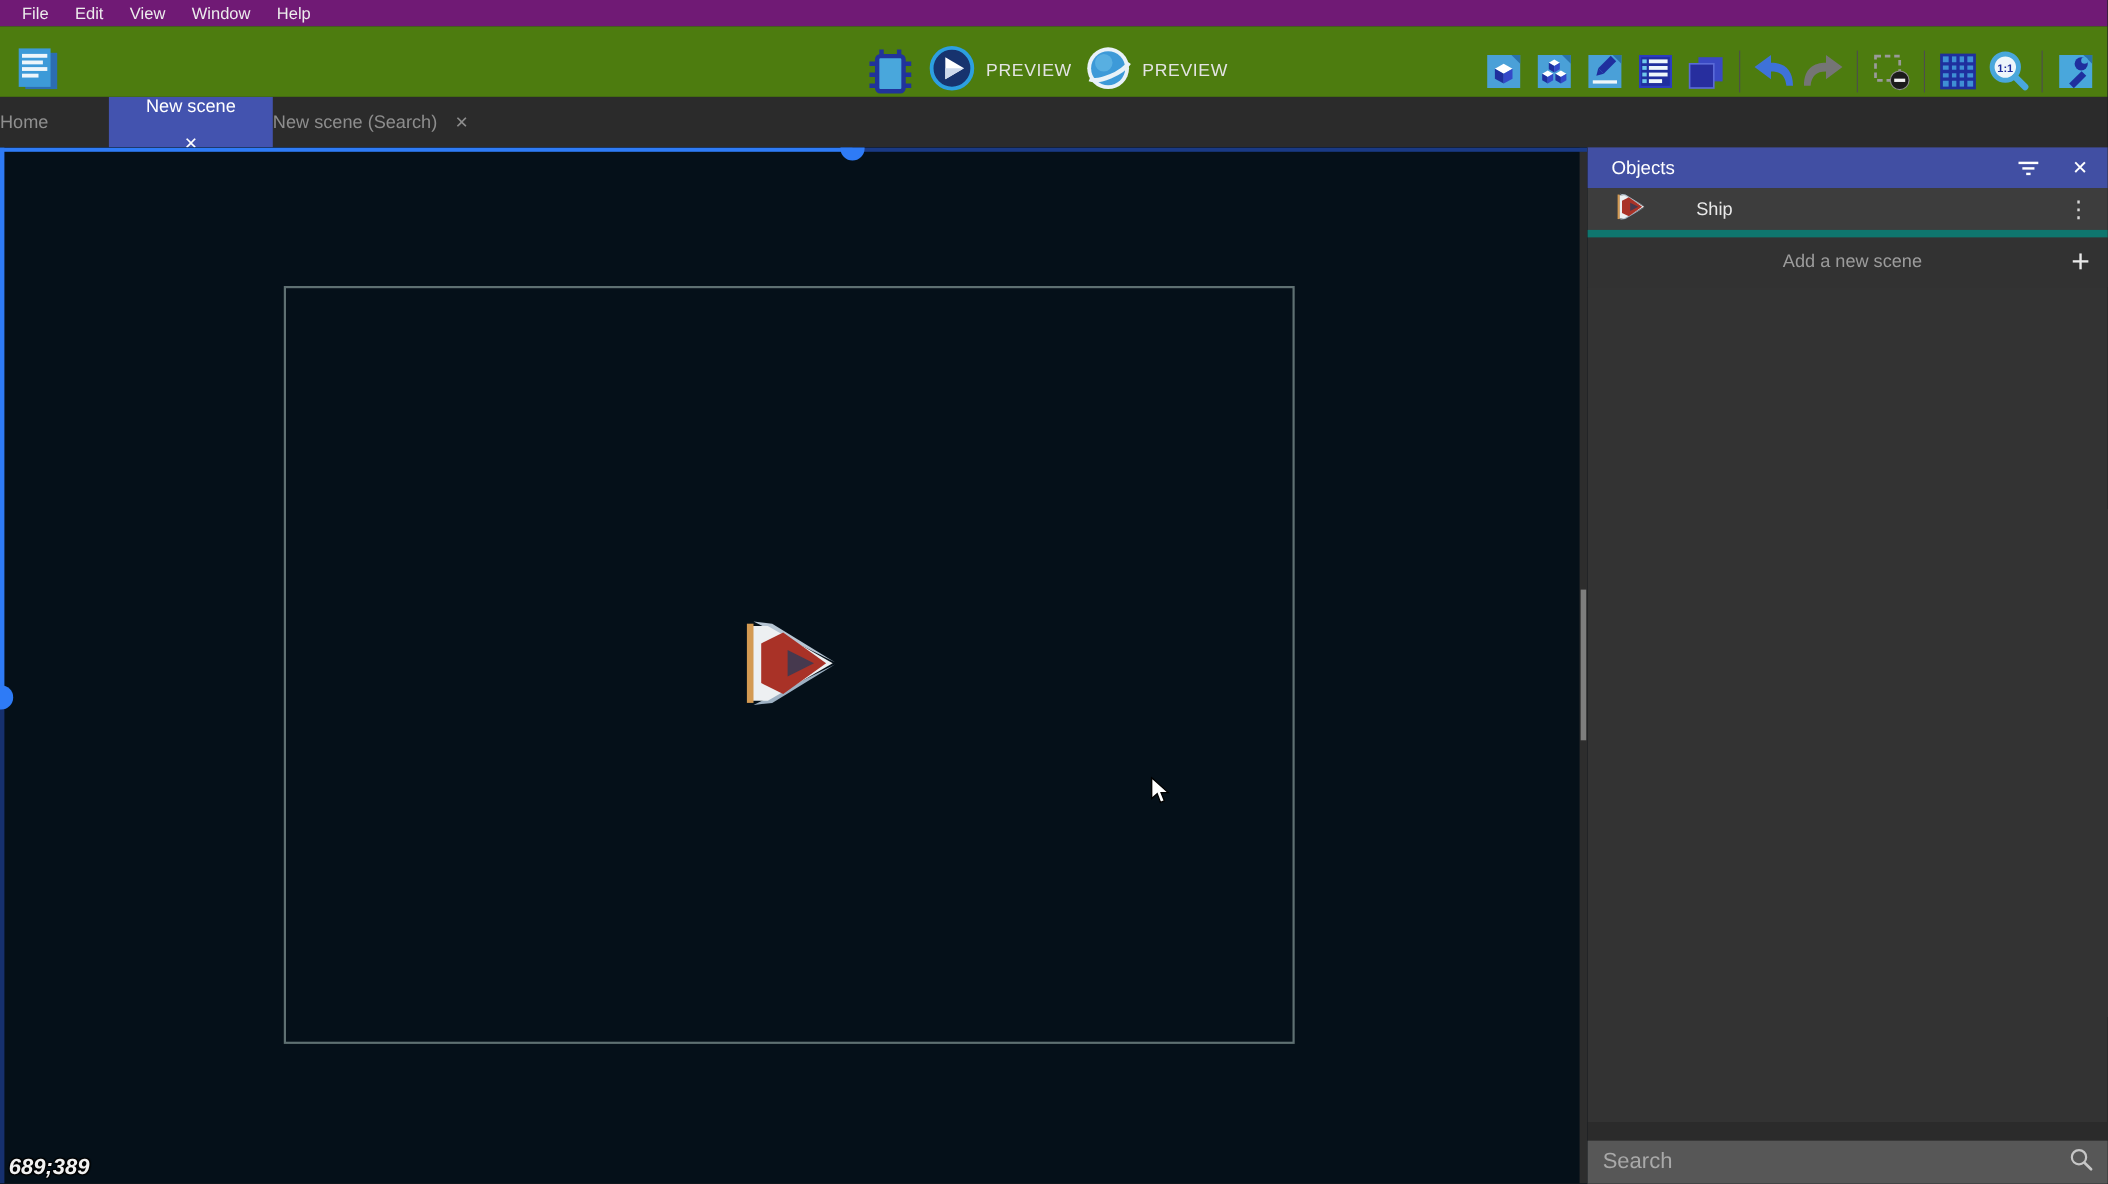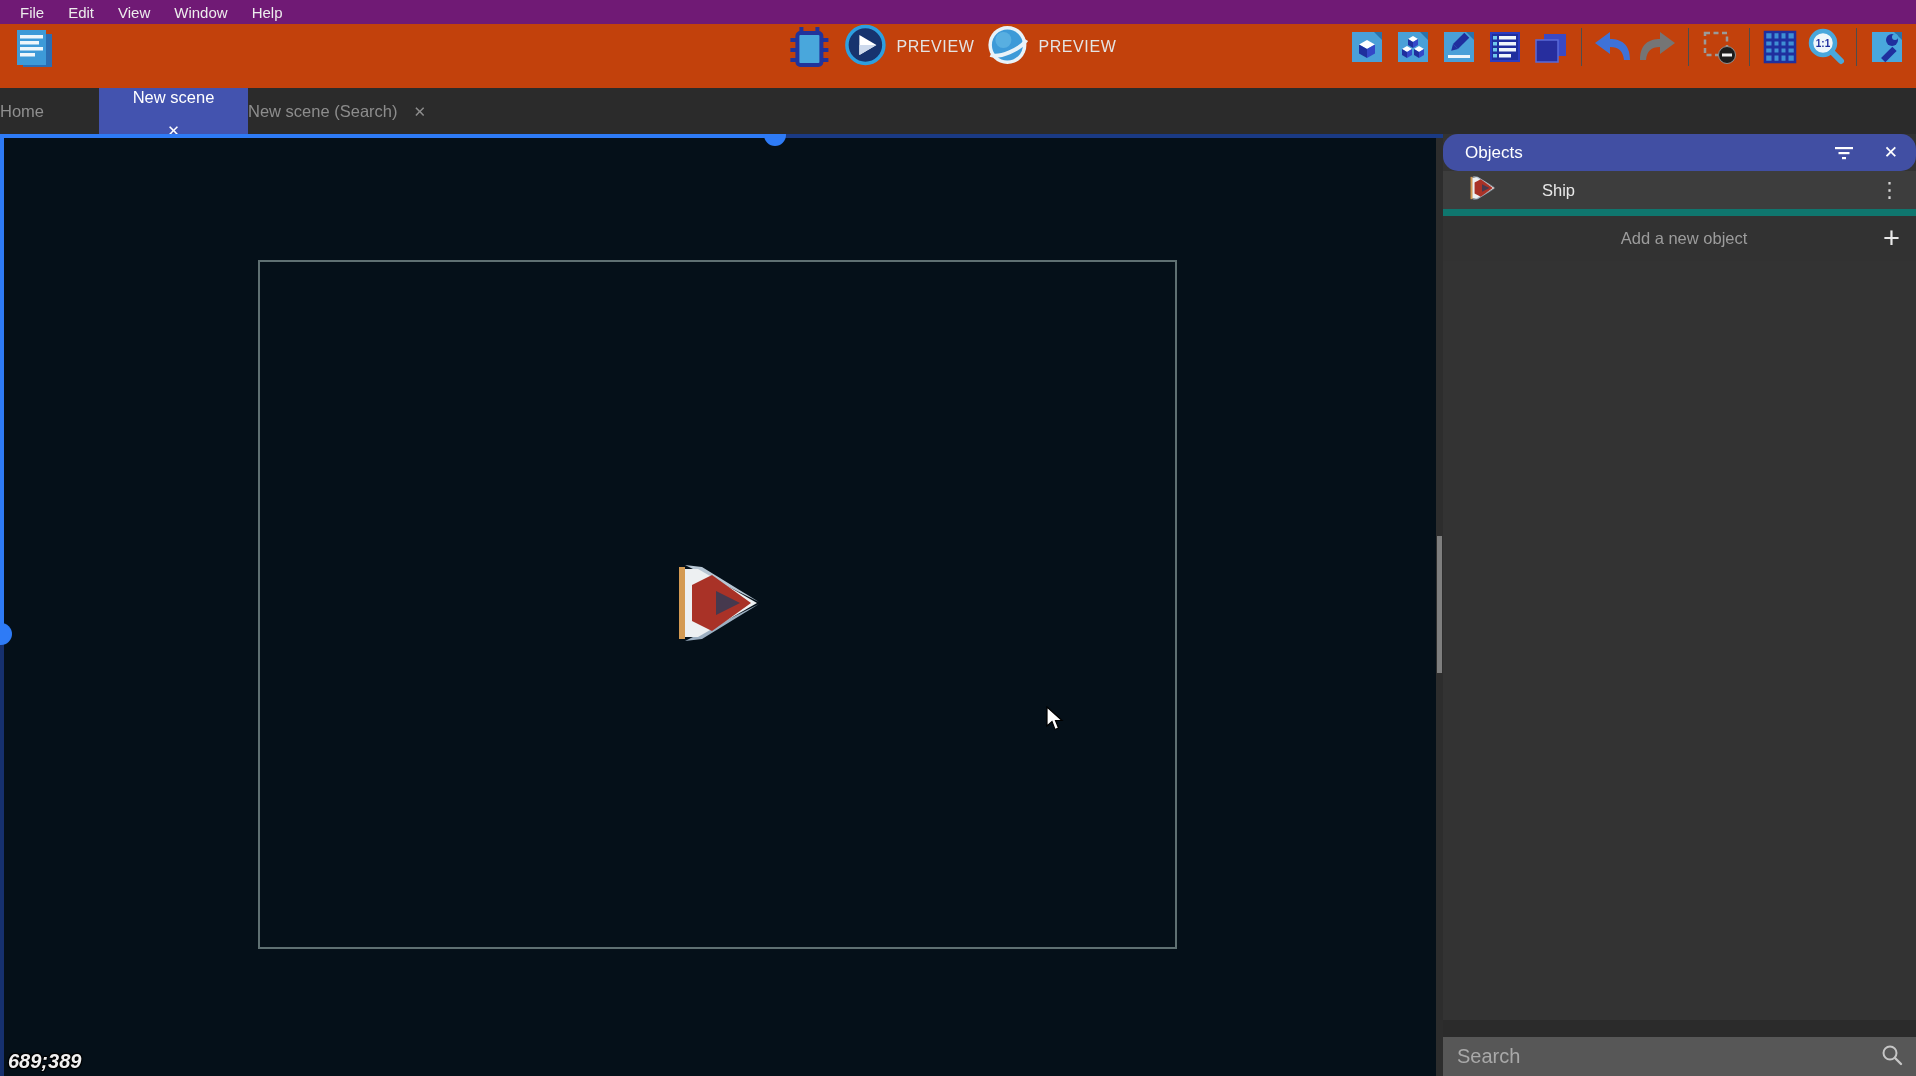--- a/index.html
+++ b/index.html
@@ -4,21 +4,21 @@
 <style>
   * { margin:0; padding:0; box-sizing:border-box; }
   html,body { width:1916px; height:1076px; overflow:hidden; background:#262626;
               font-family:"Liberation Sans", sans-serif; }
 
   
   .menubar { height:24px; background:#701a75; display:flex; align-items:center; padding-left:8px; }
   .menu-item { color:#ededed; font-size:15px; padding:0 12px; cursor:default; }
 
   
-  .toolbar { height:64px; background:#c2410c; position:relative; display:flex; align-items:flex-start; }
+  .toolbar { height:64px; background:#4d7c0f; position:relative; display:flex; align-items:flex-end; }
   .project-btn { margin-left:10px; width:50px; height:50px; display:flex; align-items:center; justify-content:center; }
   .center-group { position:absolute; left:50%; transform:translateX(-52%); display:flex; align-items:center; gap:12px; }
   .tool-btn { display:flex; align-items:center; gap:10px; color:#e4e4e4; font-size:16px; letter-spacing:.6px; cursor:default; }
   .right-group { position:absolute; right:6px; display:flex; align-items:center; }
   .ticon { width:46px; height:46px; display:flex; align-items:center; justify-content:center; }
   .tsep { width:1px; height:38px; background:#4d4d4d; margin:0 7px; }
 
   
   .tabbar { height:46px; background:#2b2b2b; display:flex; align-items:stretch; }
   .tab { display:flex; align-items:center; justify-content:flex-start; font-size:16.5px; gap:16px; cursor:default; }
@@ -41,21 +41,21 @@
   .scene-frame { position:absolute; left:258px; top:126px; width:919px; height:689px; border:2px solid #5f7072; }
   .ship-instance { position:absolute; left:672px; top:427px; }
   .mouse-cursor  { position:absolute; left:1045px; top:572px; }
   .coords { position:absolute; left:8px; bottom:3px; color:#f1f1f1; font-size:20px; font-weight:600;
             text-shadow:1px 1px 1px #000, -1px -1px 1px #000, 1px -1px 1px #000, -1px 1px 1px #000; }
   .vscroll { position:absolute; right:0; top:0; bottom:0; width:7px; background:#2d2d2d; }
   .vscroll-thumb { position:absolute; top:402px; left:1px; width:5px; height:137px; background:#7e7e7e; }
 
   
   .panel { flex:1; background:#333333; display:flex; flex-direction:column; }
-  .panel-header { height:37px; background:#414fa3; display:flex; align-items:center; padding:0 18px 0 22px; flex:none;border-radius:15px; }
+  .panel-header { height:37px; background:#414fa3; display:flex; align-items:center; padding:0 18px 0 22px; flex:none; }
   .panel-title  { color:#ffffff; font-size:17px; flex:1; }
   .header-icons { display:flex; align-items:center; gap:30px; }
   .hicon { color:#ffffff; font-size:17px; display:flex; align-items:center; }
   .object-row { height:45px; background:#3d3d3d; border-bottom:7px solid #0f766e; display:flex; align-items:center; padding:0 16px 0 25px; flex:none; }
   .obj-label { color:#e9e9e9; font-size:16.5px; margin-left:46px; flex:1; }
   .kebab { color:#d6d6d6; font-size:21px; letter-spacing:0; }
   .add-row { height:45px; background:#323232; display:flex; align-items:center; padding:0 16px; flex:none; }
   .add-label { flex:1; text-align:center; color:#9c9c9c; font-size:16.5px; padding-left:26px; }
   .plus { color:#e9e9e9; font-size:29px; font-weight:300; line-height:1; }
   .panel-fill { flex:1; }
@@ -315,21 +315,21 @@
           <rect x="7" y="6" width="6" height="72" fill="#d49a52"></rect>
           <polygon points="20,24 40,14 79,42 40,70 20,60" fill="#a93227"></polygon>
           <polygon points="44,30 68,42 44,54" fill="#46394e"></polygon>
         </svg>
       </span>
       <span class="obj-label">Ship</span>
       <span class="kebab">⋮</span>
     </div>
 
     <div class="add-row">
-      <span class="add-label">Add a new object</span>
+      <span class="add-label">Add a new scene</span>
       <span class="plus">+</span>
     </div>
 
     <div class="panel-fill"></div>
     <div class="panel-strip"></div>
 
     <div class="search-row">
       <input class="search-input" type="text" placeholder="Search" style="">
       <span>
         <svg width="24" height="24" viewBox="0 0 24 24">

